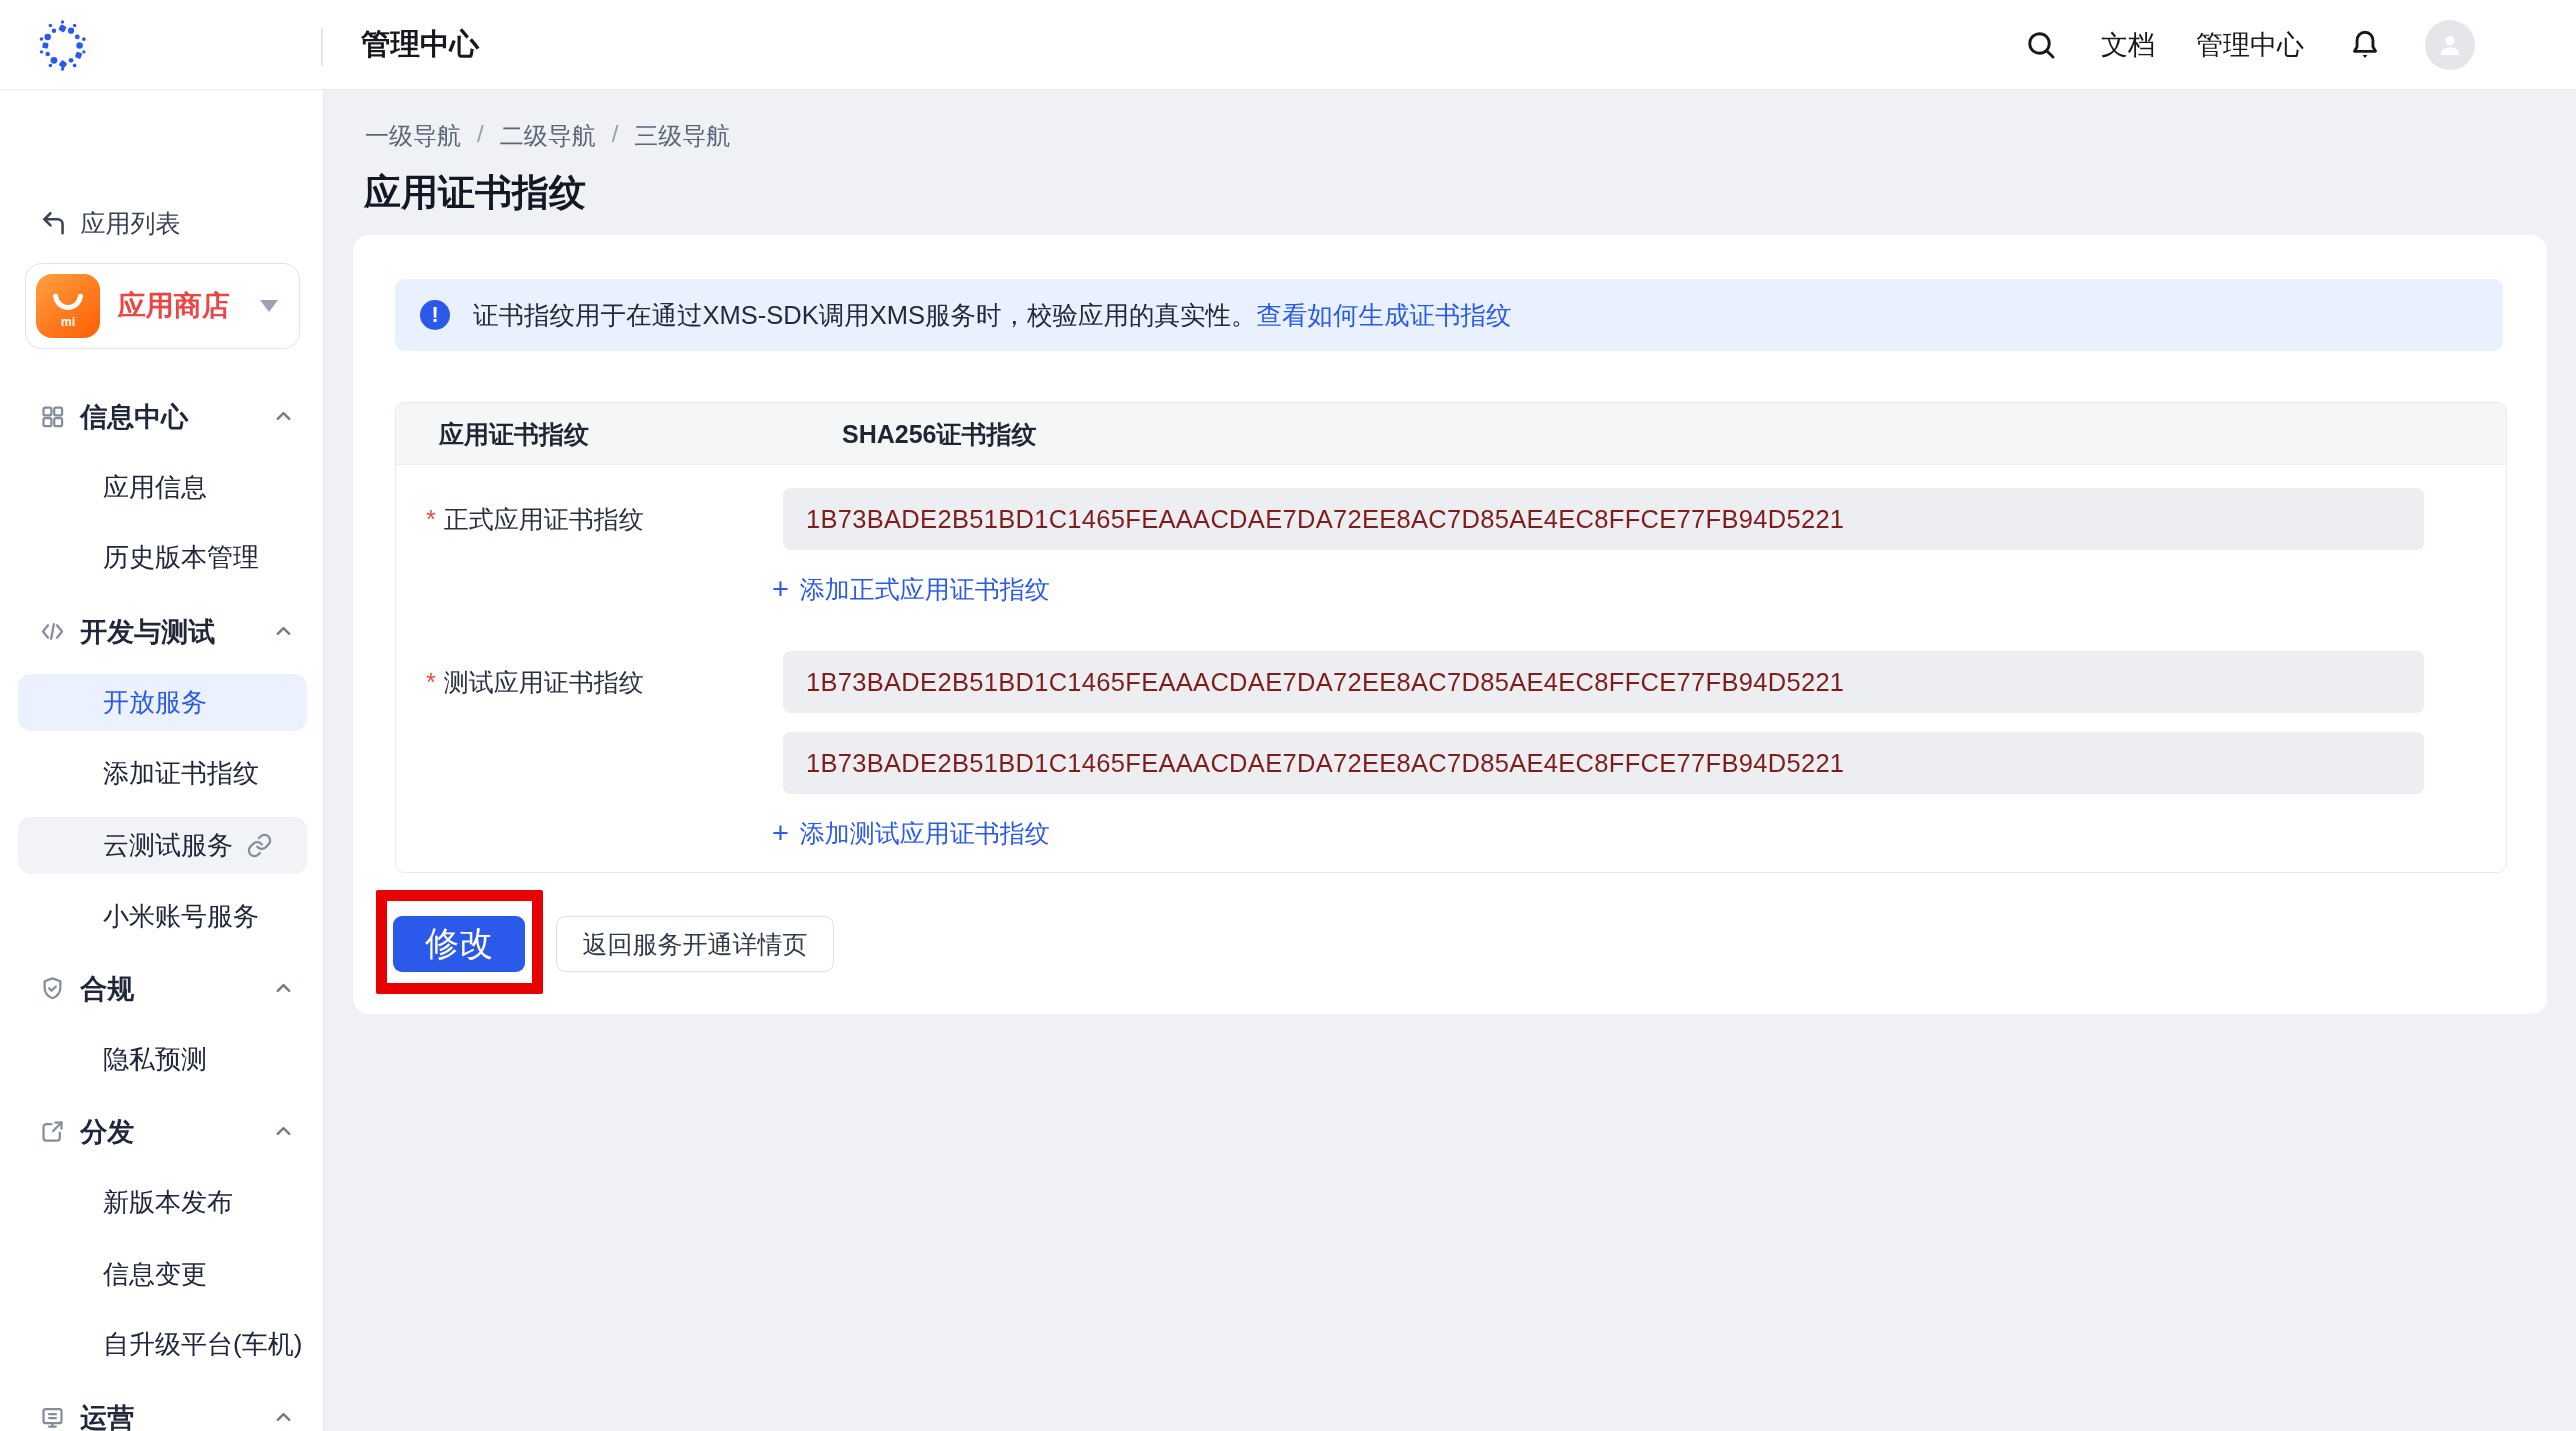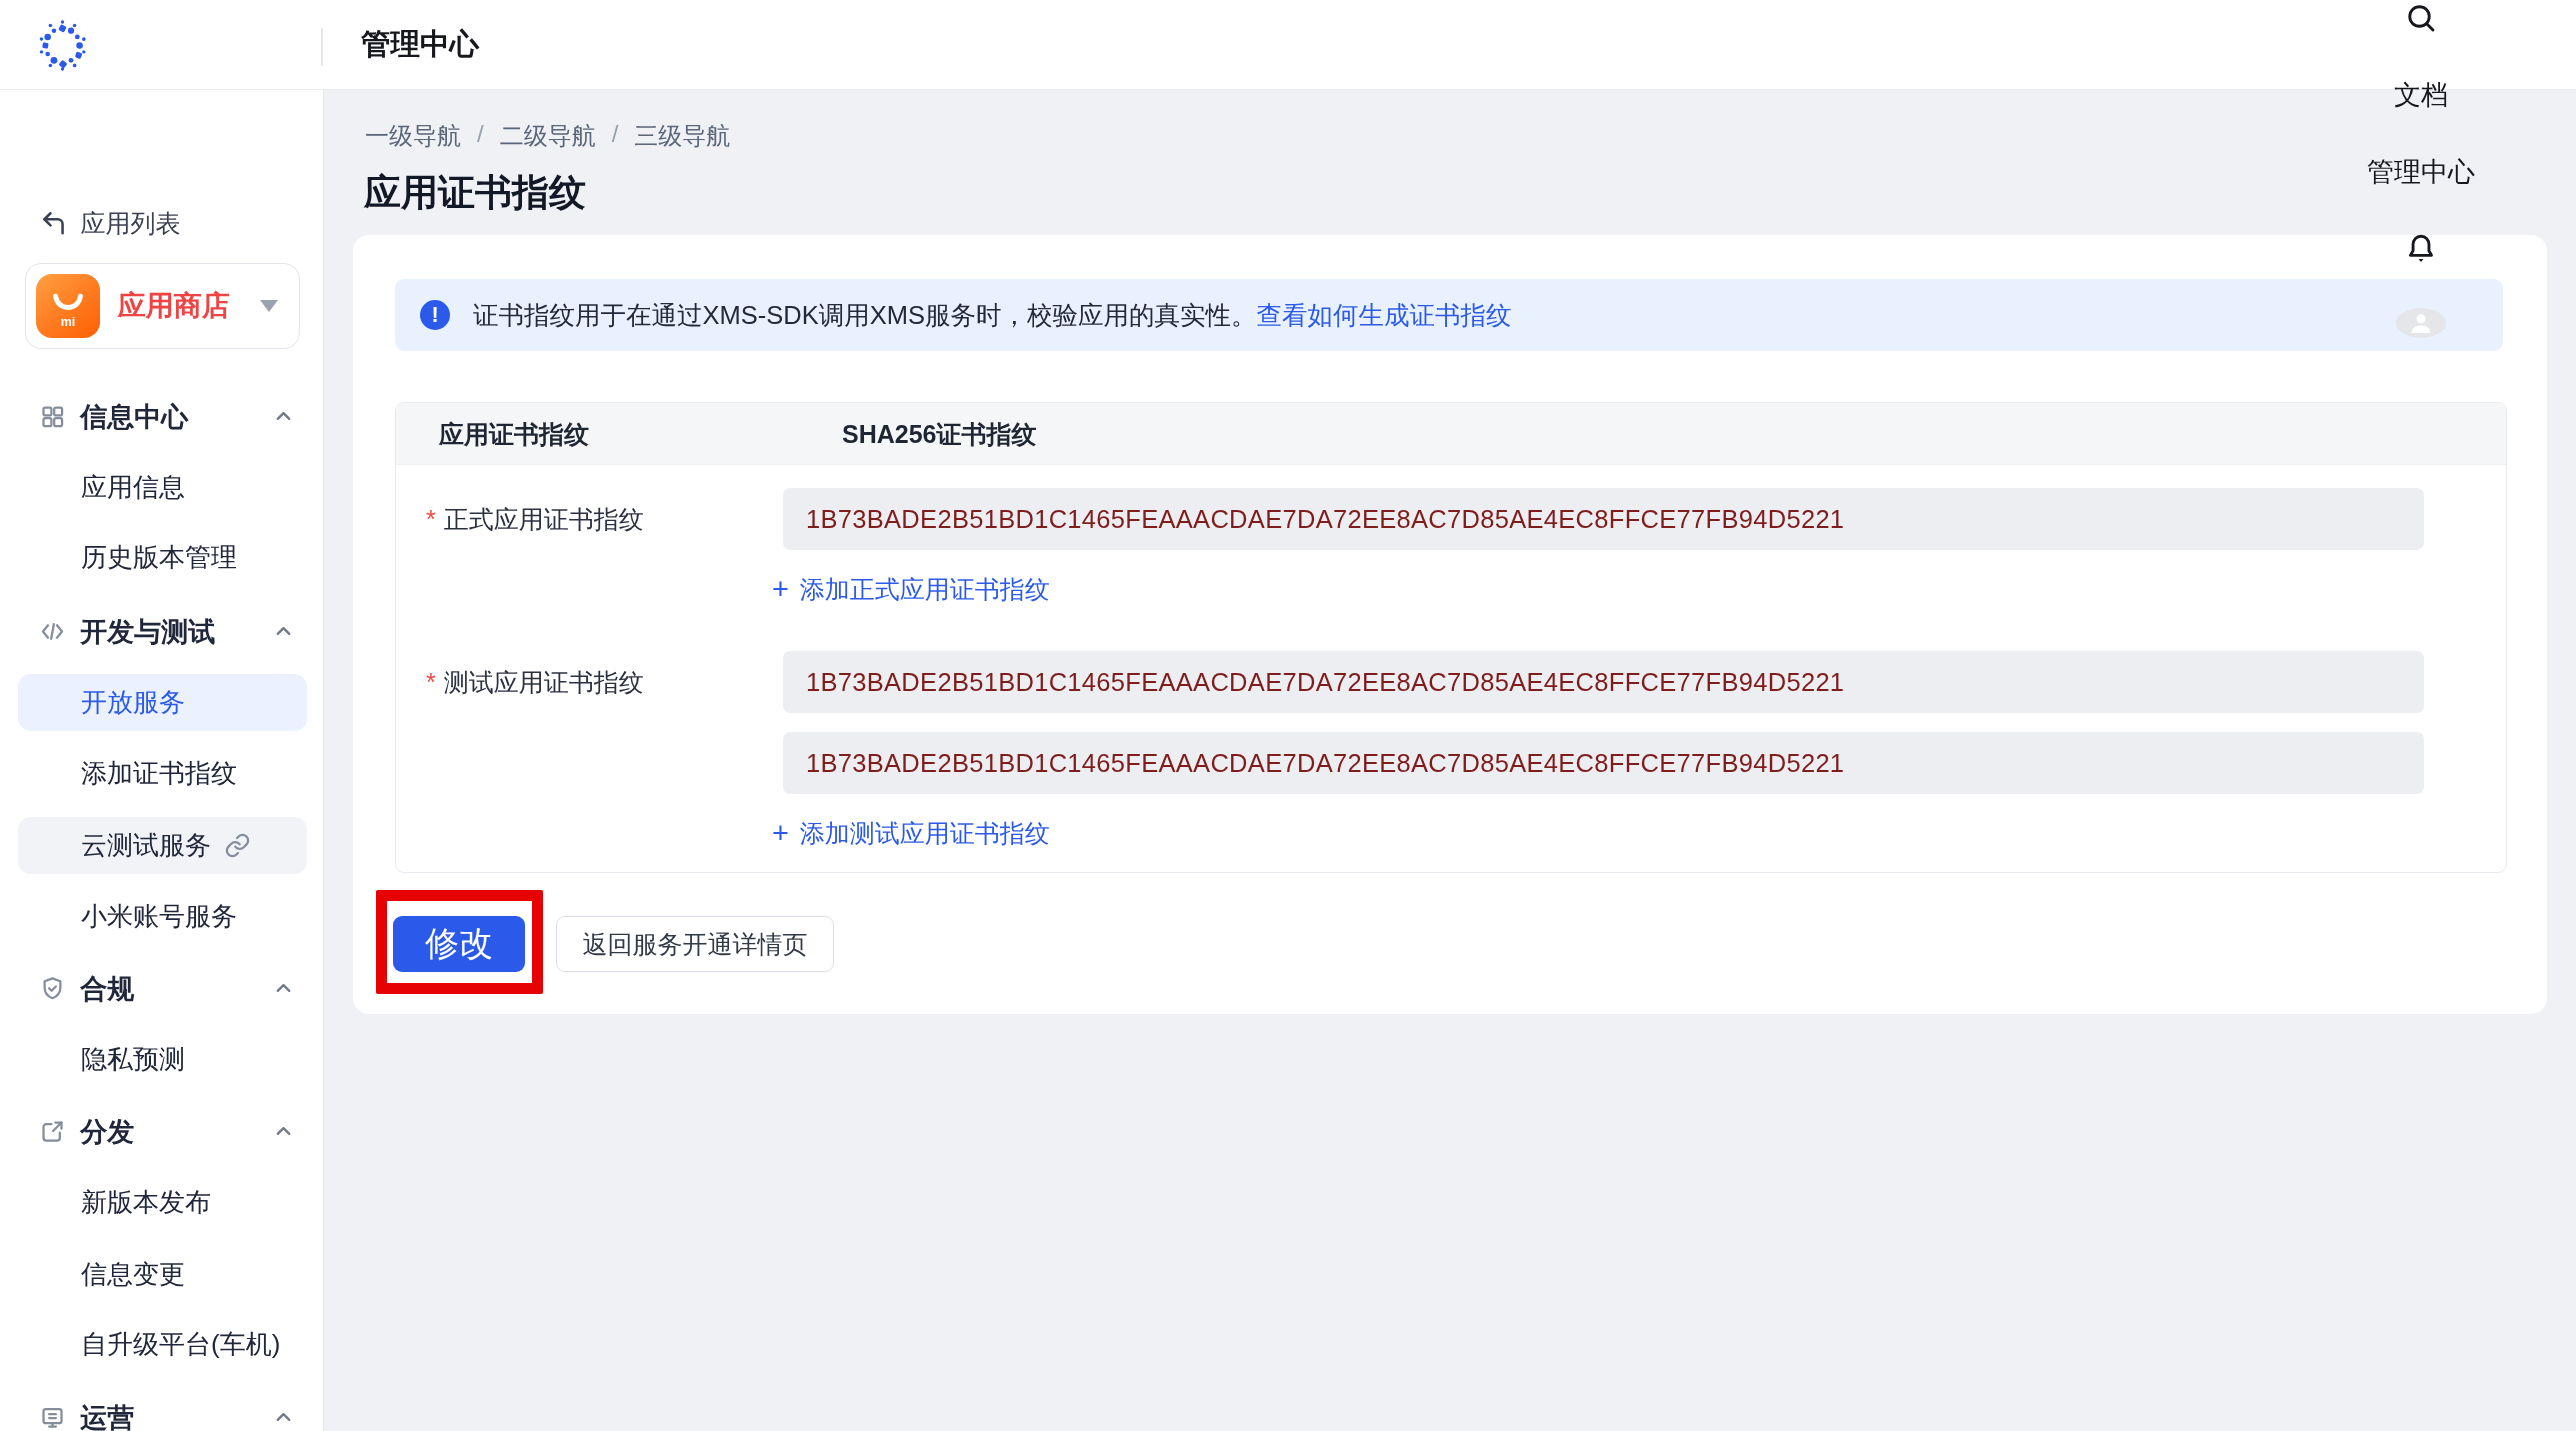--- a/index.html
+++ b/index.html
@@ -12,21 +12,21 @@
     background:#fff; border-bottom:0.9px solid #E9EBEF; z-index:20; }
   .brand{ position:absolute; left:34px; top:0; height:90px; display:flex; align-items:center; }
   .brand-logo{ width:57px; height:57px; }
   .brand-text{ margin-left:12.5px; line-height:1.05; }
   .brand-line1{ font-size:31px; font-weight:700; color:#16181D; letter-spacing:-0.4px; }
   .brand-line1 .blue{ color:#2B5AEA; }
   .brand-line2{ font-size:29px; color:#7E838C; font-weight:400; margin-top:1.8px; }
   .topbar-divider{ position:absolute; left:321px; top:28px; width:1.8px; height:38px; background:#E4E6EA; }
   .topbar-title{ position:absolute; left:361px; top:0; height:90px; display:flex; align-items:center;
     font-size:29.5px; font-weight:700; color:#16181D; }
-  .topbar-right{ position:absolute; right:101px; top:0; height:90px; display:flex; align-items:center; gap:41px;flex-direction:column; }
+  .topbar-right{ position:absolute; right:101px; top:0; height:90px; display:flex; align-items:center; gap:41px; }
   .topbar-right .navlink{ font-size:27px; color:#16181D; cursor:pointer; }
   .icon-btn{ width:39px; height:39px; display:flex; align-items:center; justify-content:center; }
   .avatar{ width:50px; height:50px; border-radius:50%; background:#E4E6E9; display:flex; align-items:center; justify-content:center; }
 
   
   .sidebar{ position:absolute; left:0; top:90px; width:324px; height:1341px;
     background:#fff; border-right:0.9px solid #E9EBEF; z-index:10; }
   .side-row{ position:absolute; left:0; width:324px; height:57px; display:flex; align-items:center; }
   .back-row{ top:105px; cursor:pointer; }
   .back-row .ic{ margin-left:39px; display:flex; }
@@ -36,21 +36,21 @@
   .app-icon{ width:64px; height:64px; margin-left:9.8px; border-radius:16px;
     background:linear-gradient(140deg,#FFA143 0%,#FF7A1E 55%,#FF5F04 100%);
     display:flex; align-items:center; justify-content:center; }
   .app-name{ margin-left:18px; font-size:28px; font-weight:600; color:#ef4444; }
   .caret-down{ position:absolute; right:21.5px; width:0; height:0;
     border-left:9.8px solid transparent; border-right:9.8px solid transparent; border-top:12.5px solid #9AA2B1; }
   .group-header{ cursor:pointer; }
   .group-header .gic{ margin-left:39px; width:27px; display:flex; }
   .group-header .glbl{ margin-left:14.3px; font-size:27px; font-weight:600; color:#21273A; }
   .group-header .chev{ position:absolute; right:29px; display:flex; }
-  .sub-item{ cursor:pointer; }
+  .sub-item{ cursor:pointer;padding-left:22px; }
   .sub-item .slbl{ margin-left:81px; font-size:26px; color:#21273A; }
   .pill{ left:18px; width:289px; border-radius:12.5px; }
   .pill .slbl{ margin-left:63px; }
   .pill-active{ background:#EBF1FE; }
   .pill-active .slbl{ color:#2B5AEA; }
   .pill-hover{ background:#F2F3F6; }
   .link-ic{ margin-left:12.5px; display:flex; }
 
   
   .breadcrumb{ position:absolute; left:365px; top:120px; font-size:24px; color:#5A6679; display:flex; gap:16px; z-index:5;}

